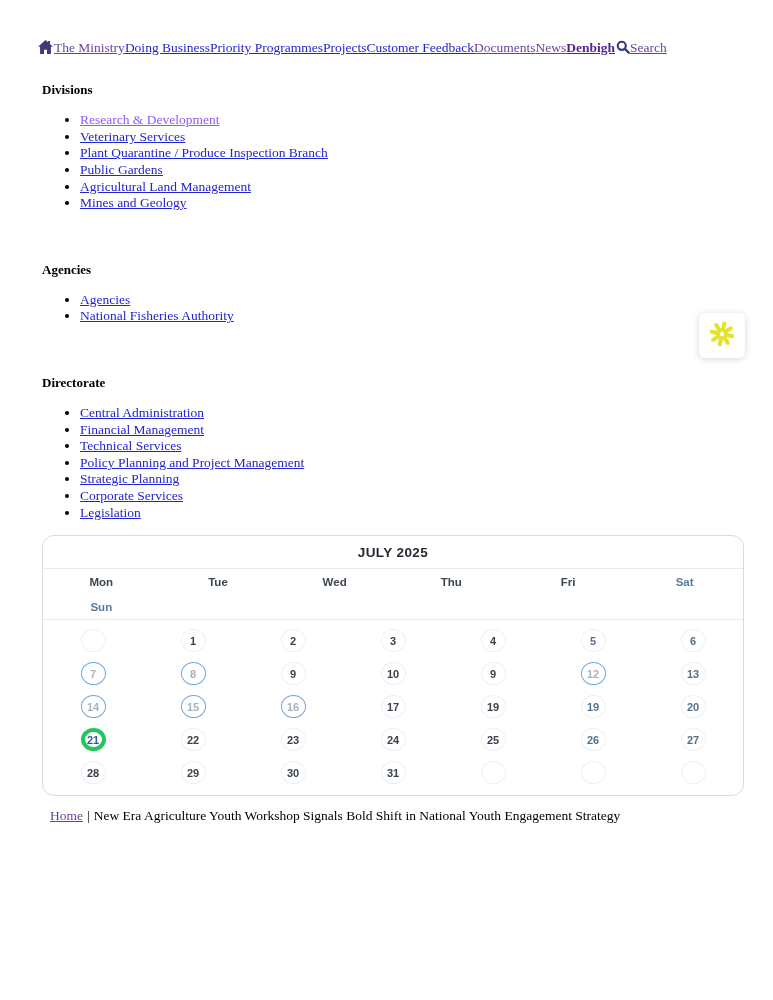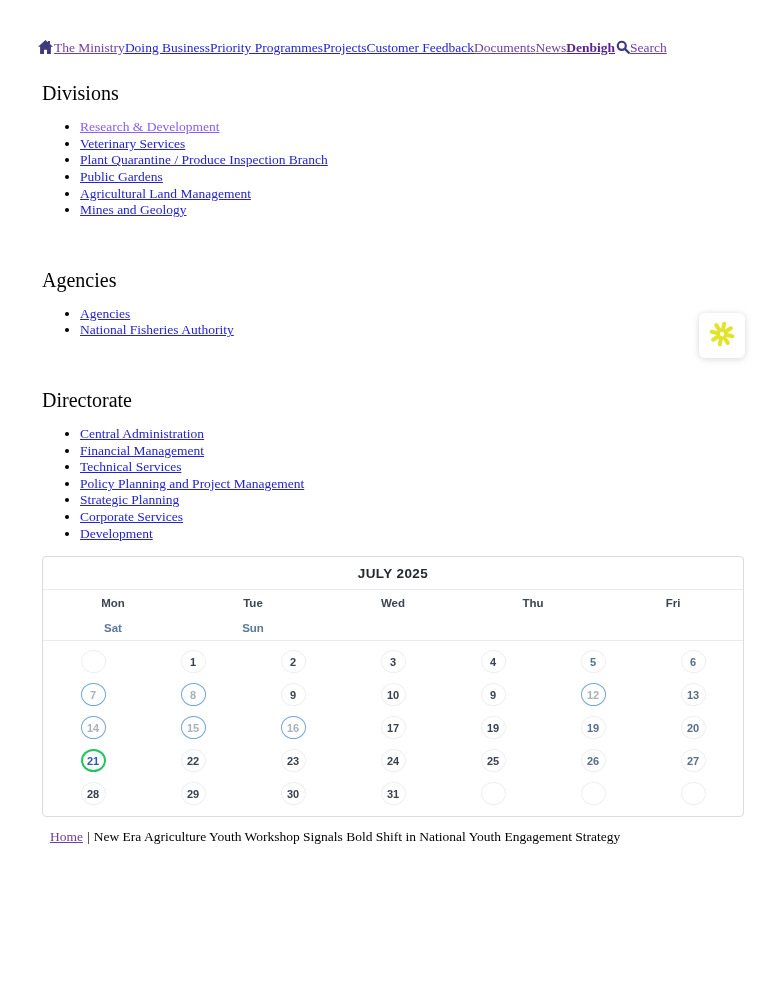--- a/index.html
+++ b/index.html
@@ -13,48 +13,48 @@
   .topnav { margin:40px 0 0 -4px; font-size:13.5px; line-height:1.2; white-space:nowrap; }
   .topnav a { text-decoration:underline; }
   a.nav-link { color:#2323cf; }
   a.nav-link.visited { color:#6b3fa0; }
   a.nav-link.bold { font-weight:bold; color:#54258f; }
   .home-ic { color:#3f3a7c; display:inline-block; vertical-align:-2px; margin-right:1px; }
   .mag-ic  { color:#3f3a7c; display:inline-block; vertical-align:-2px; margin-left:1px; }
   .nav-search { color:#6b3fa0; text-decoration:underline; }
 
   
-  .sections h3 { font-size:20px; font-weight:normal; margin:50px 0 0; }
+  .sections h3 { font-size:13px; font-weight:bold; margin:50px 0 0; }
   .sections h3.first { margin-top:24px; }
   .sections ul { margin:14px 0 0; padding-left:38px; }
   .sections li { font-size:13.5px; line-height:16.6px; }
   .sections a { color:#2323cf; text-decoration:underline; }
   .sections a.visited { color:#8b5cf6; }
 
   
   .calendar {
-    margin-top:14px; border:1px solid #d9dce1; border-radius:4px;
+    margin-top:14px; border:1px solid #d9dce1; border-radius:12px;
     font-family:"Liberation Sans", sans-serif; overflow:hidden;
   }
   .cal-title {
     text-align:center; padding:9px 0 8px; font-size:13.5px; font-weight:bold;
     letter-spacing:.4px; color:#24292f; border-bottom:1px solid #e9ebee;
   }
-  .cal-days { display:grid; grid-template-columns:repeat(5,1fr); border-bottom:1px solid #e9ebee; }
+  .cal-days { display:grid; grid-template-columns:repeat(6,1fr); border-bottom:1px solid #e9ebee; }
   .cal-day-h { text-align:center; padding:7px 0 6px; font-size:11.5px; font-weight:bold; color:#3b4652; }
   .cal-day-h.weekend { color:#5b7a99; font-weight:bold; }
   .cal-grid { display:grid; grid-template-columns:repeat(7,1fr); grid-auto-rows:33px; align-items:center; justify-items:center; padding:4px 0 6px; }
   .daycirc {
     width:25px; height:23px; border:1px solid #edeff2; border-radius:50%;
     display:flex; align-items:center; justify-content:center;
     font-size:11px; font-weight:bold; color:#39424e; box-sizing:border-box;
   }
   .daycirc.v-weekend { color:#567089; }
   .daycirc.v-event { border-color:#6fa5dd; color:#a9b1bb; }
-  .daycirc.v-today { border:2px solid #22c55e; color:#2d5d9f; }
+  .daycirc.v-today { border:4px solid #22c55e; color:#2d5d9f; }
 
   
   .crumb { margin-top:12px; font-size:13.5px; }
   .crumb a { color:#6b3fa0; text-decoration:underline;margin-left:8px; }
   .crumb .sep { margin:0 4px; }
 
   
   .art-search { margin:20px 0 0 16px; font-family:"Liberation Sans", sans-serif; }
   .art-search input {
     width:122px; height:17px; border:1px solid #8f8f8f; padding:2px 4px;
@@ -104,21 +104,21 @@
         <li><a href="#">National Fisheries Authority</a></li>
       </ul>
       <h3>Directorate</h3>
       <ul>
         <li><a href="#">Central Administration</a></li>
         <li><a href="#">Financial Management</a></li>
         <li><a href="#">Technical Services</a></li>
         <li><a href="#">Policy Planning and Project Management</a></li>
         <li><a href="#">Strategic Planning</a></li>
         <li><a href="#">Corporate Services</a></li>
-        <li><a href="#">Development</a></li>
+        <li><a href="#">Legislation</a></li>
       </ul>
     </div>
 
   <div class="calendar">
     <div class="cal-title">JULY 2025</div>
     <div class="cal-days">
         <div class="cal-day-h">Mon</div>
         <div class="cal-day-h">Tue</div>
         <div class="cal-day-h">Wed</div>
         <div class="cal-day-h">Thu</div>

